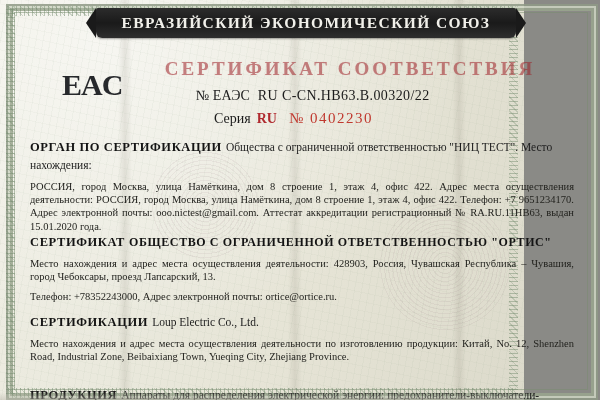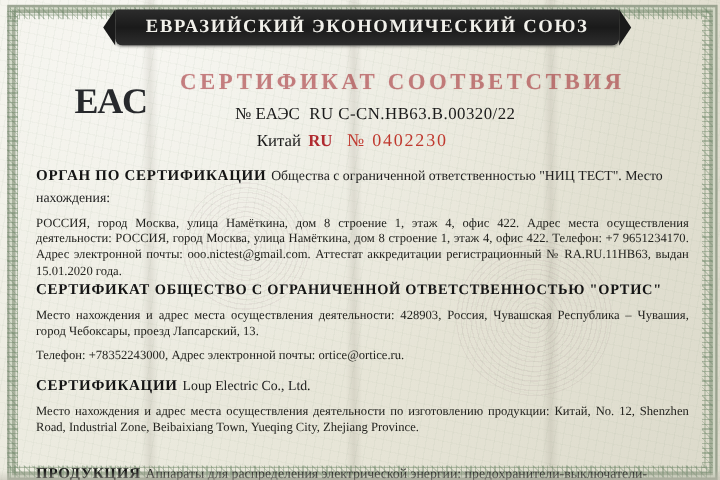--- a/index.html
+++ b/index.html
@@ -11,21 +11,21 @@
     background: #8a8a86;
   }
   body {
     font-family: "Liberation Serif", serif;
   }
 
   
   #sheet {
     position: absolute;
     left: 0; top: 0;
-    width: 600px; height: 400px;
+    width: 524px; height: 400px;
     background:
       radial-gradient(ellipse at 20% 10%, rgba(255,255,255,0.55), rgba(255,255,255,0) 60%),
       linear-gradient(110deg, #efeee4 0%, #eae9dd 35%, #e6e4d6 60%, #dcdacb 100%);
   }
 
   
   #sheet::before {
     content: "";
     position: absolute;
     left: 0; top: 0; right: 0; bottom: 0;
@@ -130,21 +130,21 @@
     letter-spacing: -1px;
     line-height: 54px;
     opacity: 0.92;
   }
 
   
   #doc-title {
     position: absolute;
     left: 150px; top: 58px;
     width: 400px;
-    text-align: left;
+    text-align: center;
     font-family: "Liberation Serif", serif;
     font-weight: bold;
     font-size: 19px;
     letter-spacing: 3px;
     color: #9e1f26;
     opacity: 0.55;
     text-shadow: 0 0 1px rgba(158,31,38,0.35);
     white-space: nowrap;
   }
 
@@ -249,21 +249,21 @@
 
   <div id="eac-mark">ЕAC</div>
 
   <div id="doc-title">СЕРТИФИКАТ СООТВЕТСТВИЯ</div>
 
   <div id="number-line">
     <span>№ ЕАЭС</span><span class="num-value">RU C-CN.НВ63.В.00320/22</span>
   </div>
 
   <div id="series-line">
-    <span>Китай</span><span class="series-letter">RU</span><span class="series-number">№ 0402230</span>
+    <span>Серия</span><span class="series-letter">RU</span><span class="series-number">№ 0402230</span>
   </div>
 
   <div class="block" id="block-certification">
     <span class="block-label">ОРГАН ПО СЕРТИФИКАЦИИ</span>
     <span class="block-lead">Общества с ограниченной ответственностью "НИЦ ТЕСТ". Место нахождения:</span>
     <div class="block-text">РОССИЯ, город Москва, улица Намёткина, дом 8 строение 1, этаж 4, офис 422. Адрес места осуществления деятельности: РОССИЯ, город Москва, улица Намёткина, дом 8 строение 1, этаж 4, офис 422. Телефон: +7 9651234170. Адрес электронной почты: ooo.nictest@gmail.com. Аттестат аккредитации регистрационный № RA.RU.11НВ63, выдан 15.01.2020 года.</div>
   </div>
 
   <div class="block" id="block-applicant">
     <span class="block-label">СЕРТИФИКАТ</span>

